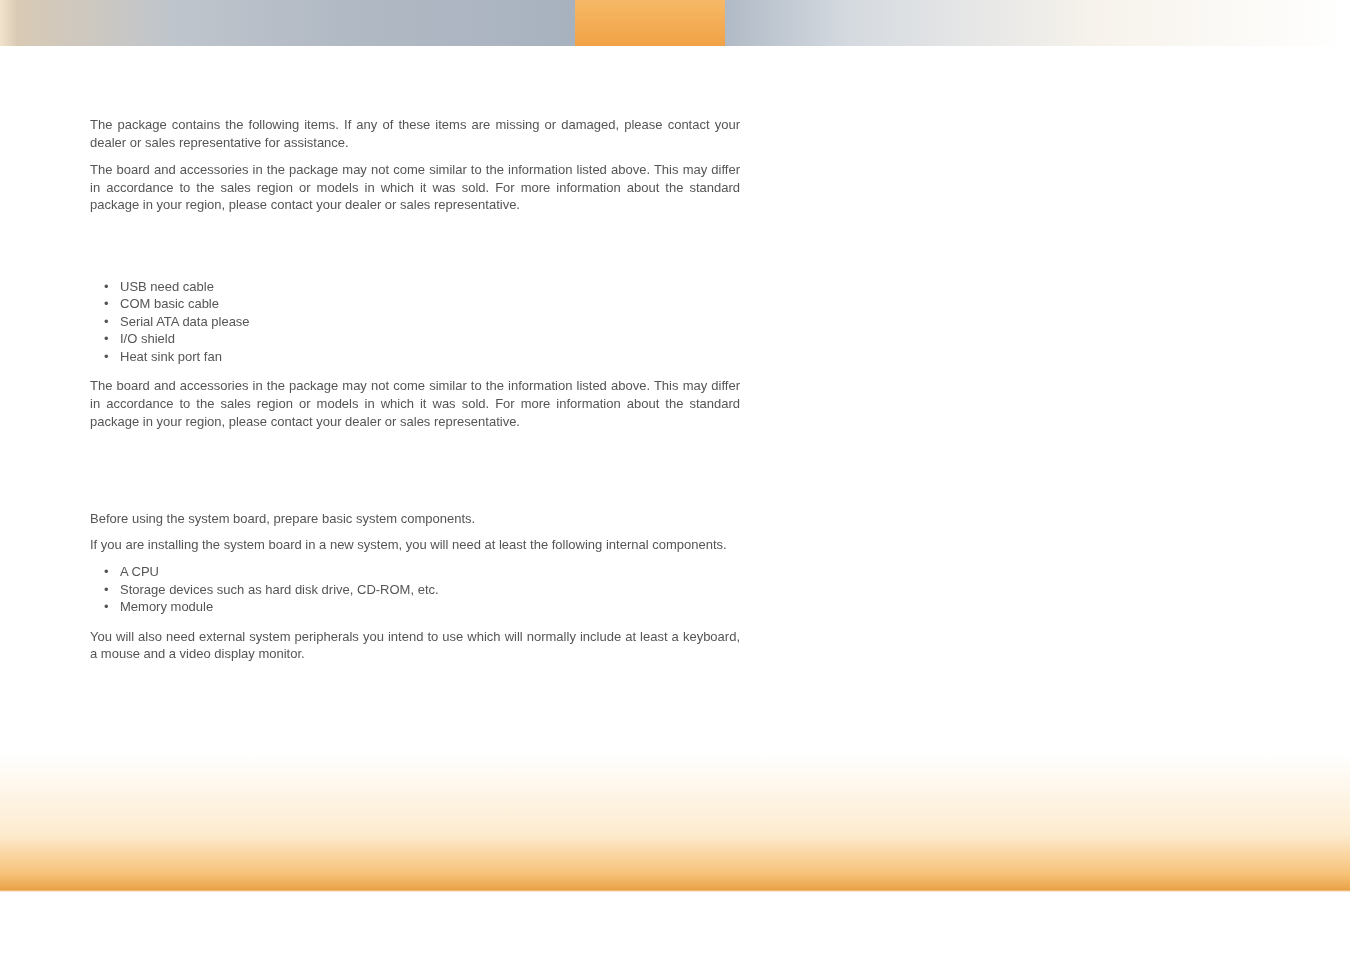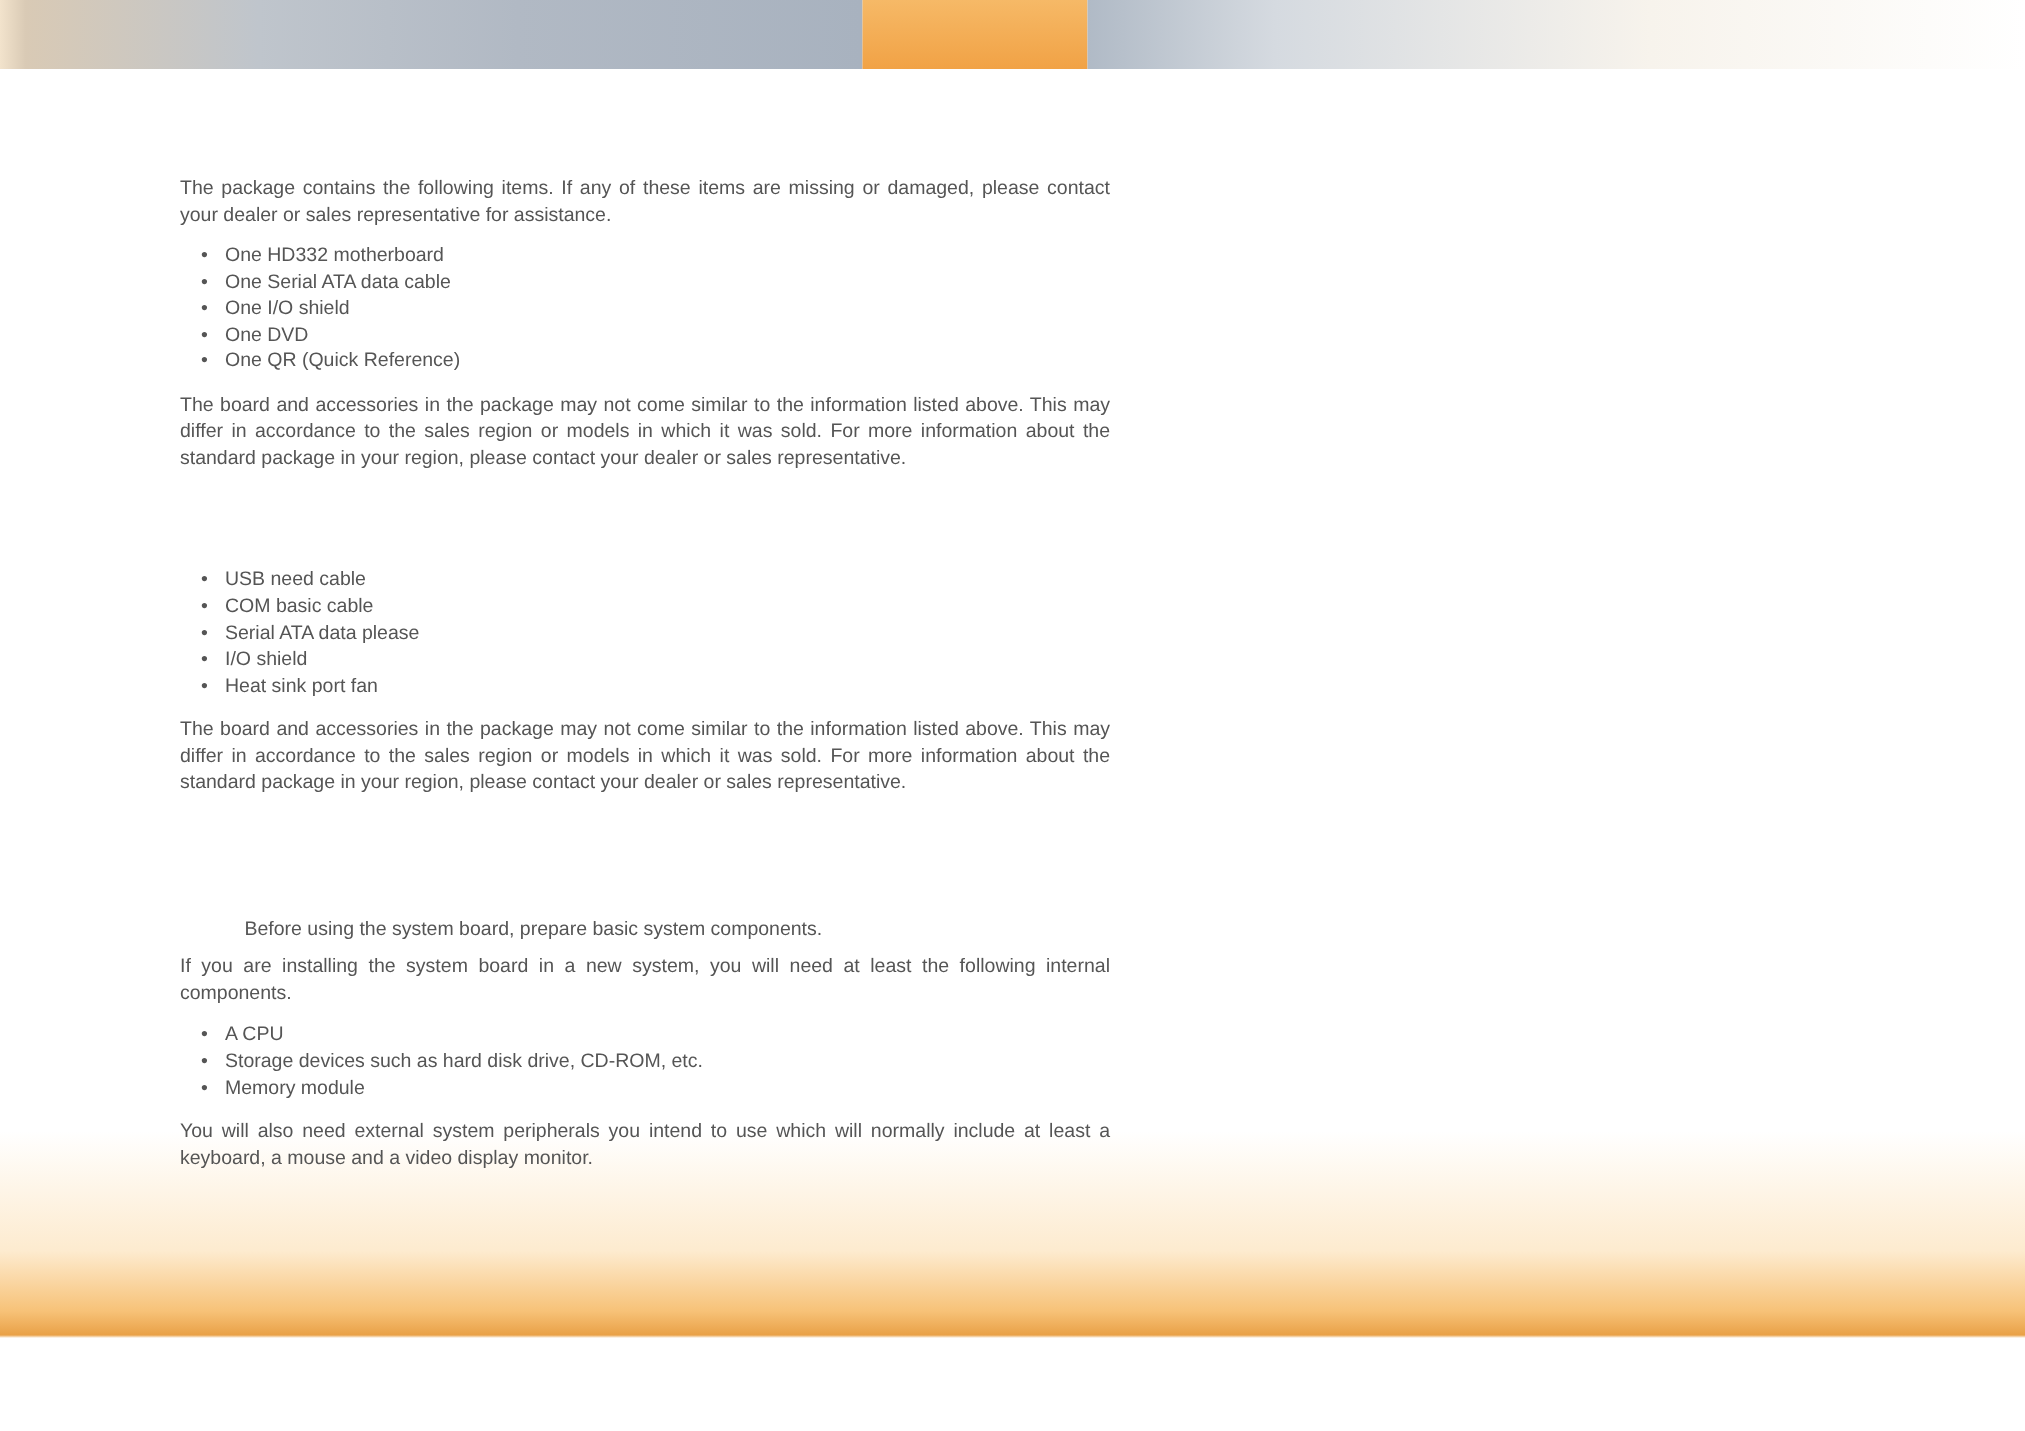--- a/index.html
+++ b/index.html
@@ -26,33 +26,32 @@
   .top-tab {
     flex: 0 0 150px;
     background: #f3aa4f;
     background: linear-gradient(to bottom, #f6b967 0%, #f1a245 100%);
   }
   .top-right {
     flex: 1;
     background: linear-gradient(to right, #b0bac6 0%, #d5dae0 20%, #f7f3ec 60%, #ffffff 100%);
   }
   .content {
-    padding: 70px 90px 0 120px;
+    padding: 70px 90px 0 90px;
     width: 830px;
     position: relative;
     z-index: 2;
   }
   .para {
     text-align: justify;
     margin-bottom: 10px;
     line-height: 1.35;
   }
   .para-narrow {
     margin-bottom: 8px;
-    margin-left: 43px;
   }
   ul.bullets {
     list-style: none;
     padding-left: 14px;
     margin: 6px 0 12px 0;
     line-height: 1.35;
   }
   ul.bullets li {
     position: relative;
     padding-left: 16px;
@@ -89,27 +88,20 @@
 <div class="top-bar">
   <div class="top-left"></div>
   <div class="top-tab"></div>
   <div class="top-right"></div>
 </div>
 
 <div class="content">
 
   <p class="para">The package contains the following items. If any of these items are missing or damaged, please contact your dealer or sales representative for assistance.</p>
 
-  <ul class="bullets">
-    <li>One HD332 motherboard</li>
-    <li>One Serial ATA data cable</li>
-    <li>One I/O shield</li>
-    <li>One DVD</li>
-    <li>One QR (Quick Reference)</li>
-  </ul>
 
   <p class="para">The board and accessories in the package may not come similar to the information listed above. This may differ in accordance to the sales region or models in which it was sold. For more information about the standard package in your region, please contact your dealer or sales representative.</p>
 
   <div class="section-gap"></div>
 
   <ul class="bullets">
     <li>USB need cable</li>
     <li>COM basic cable</li>
     <li>Serial ATA data please</li>
     <li>I/O shield</li>

